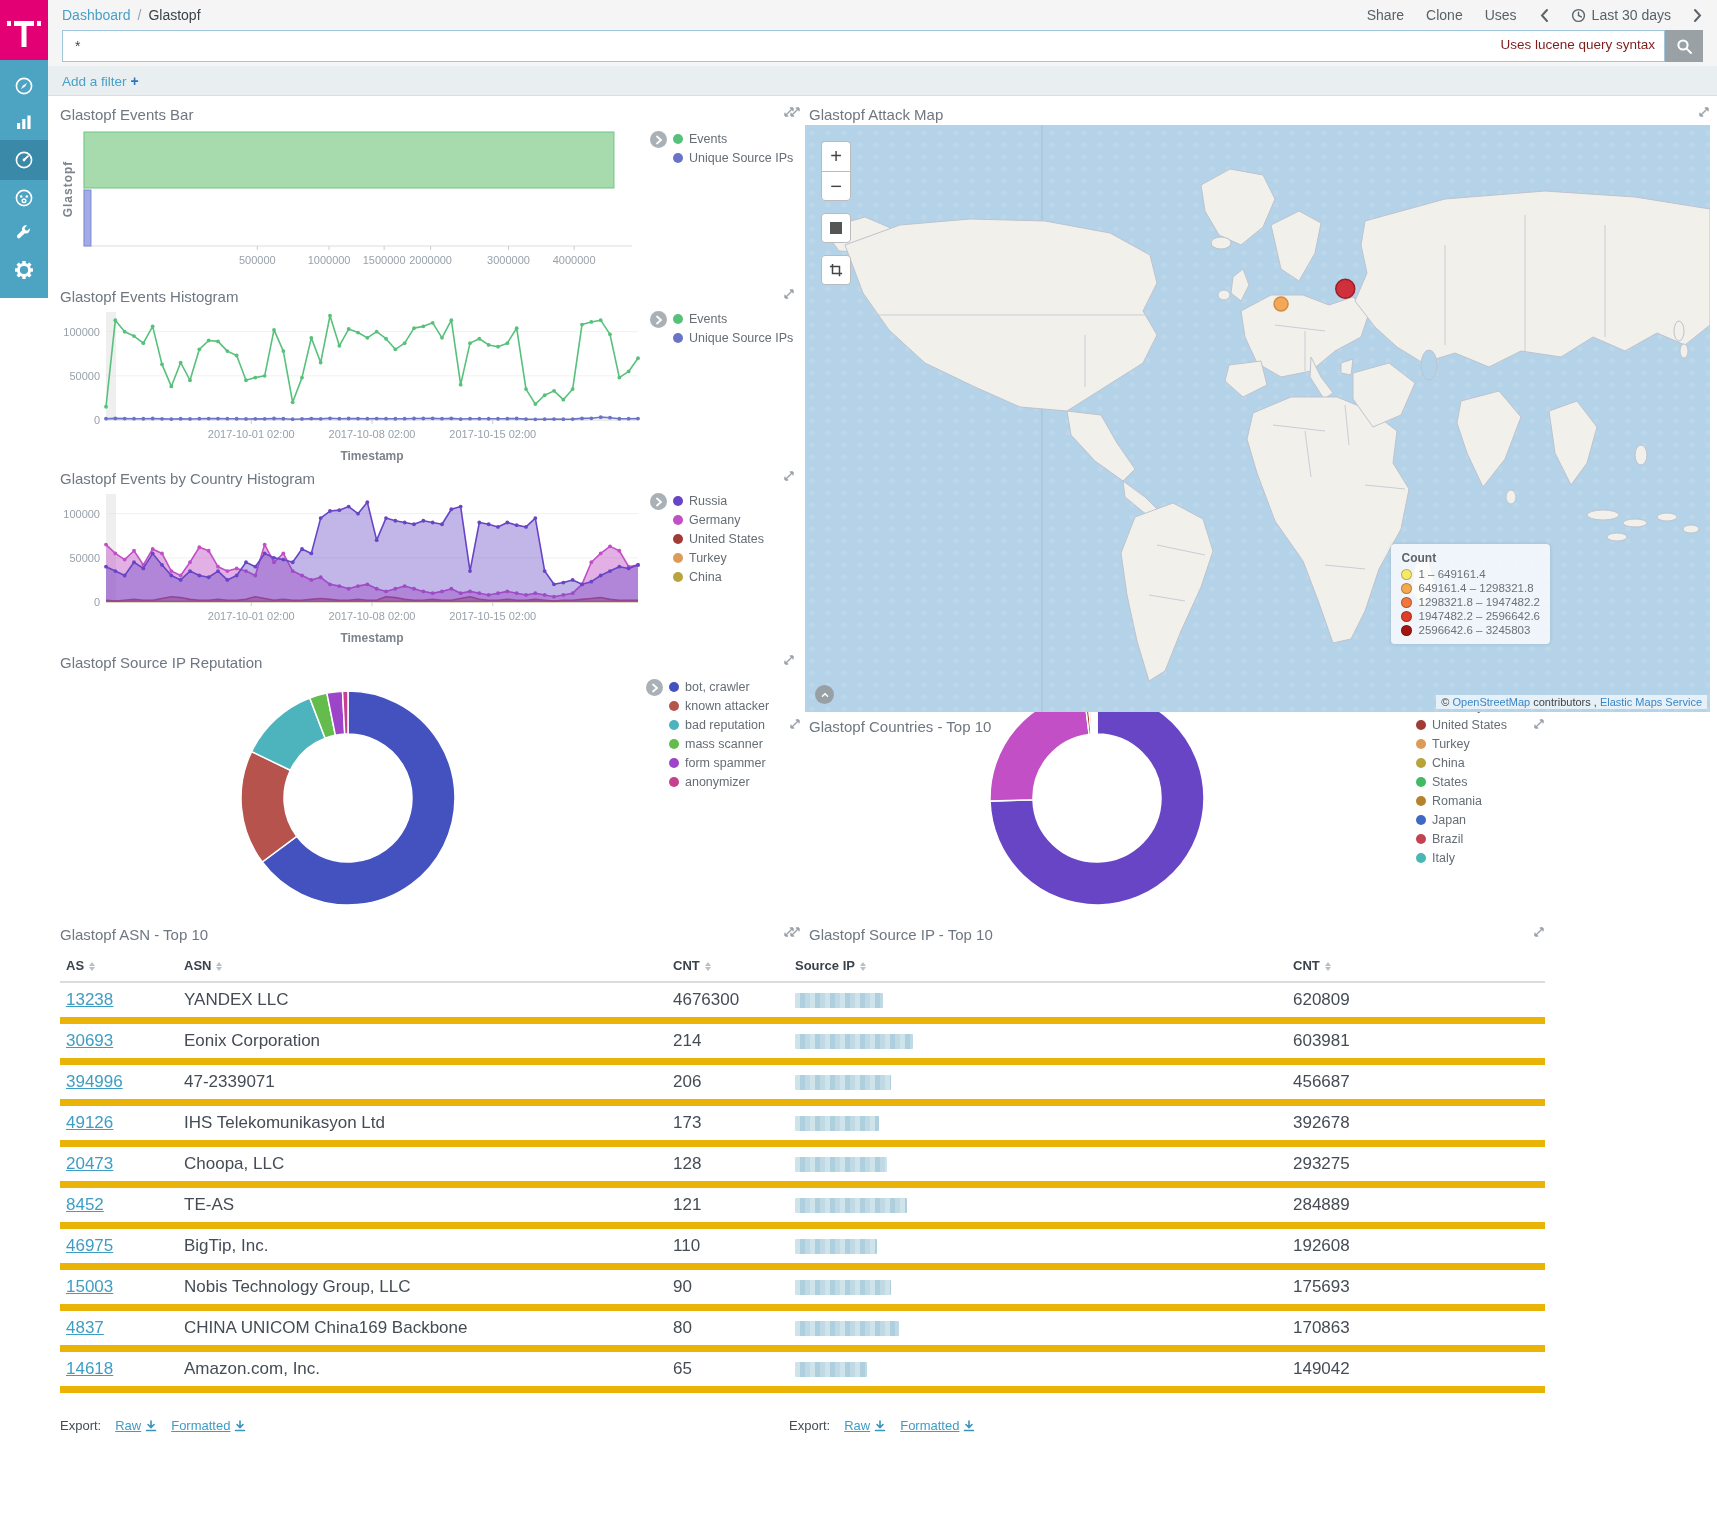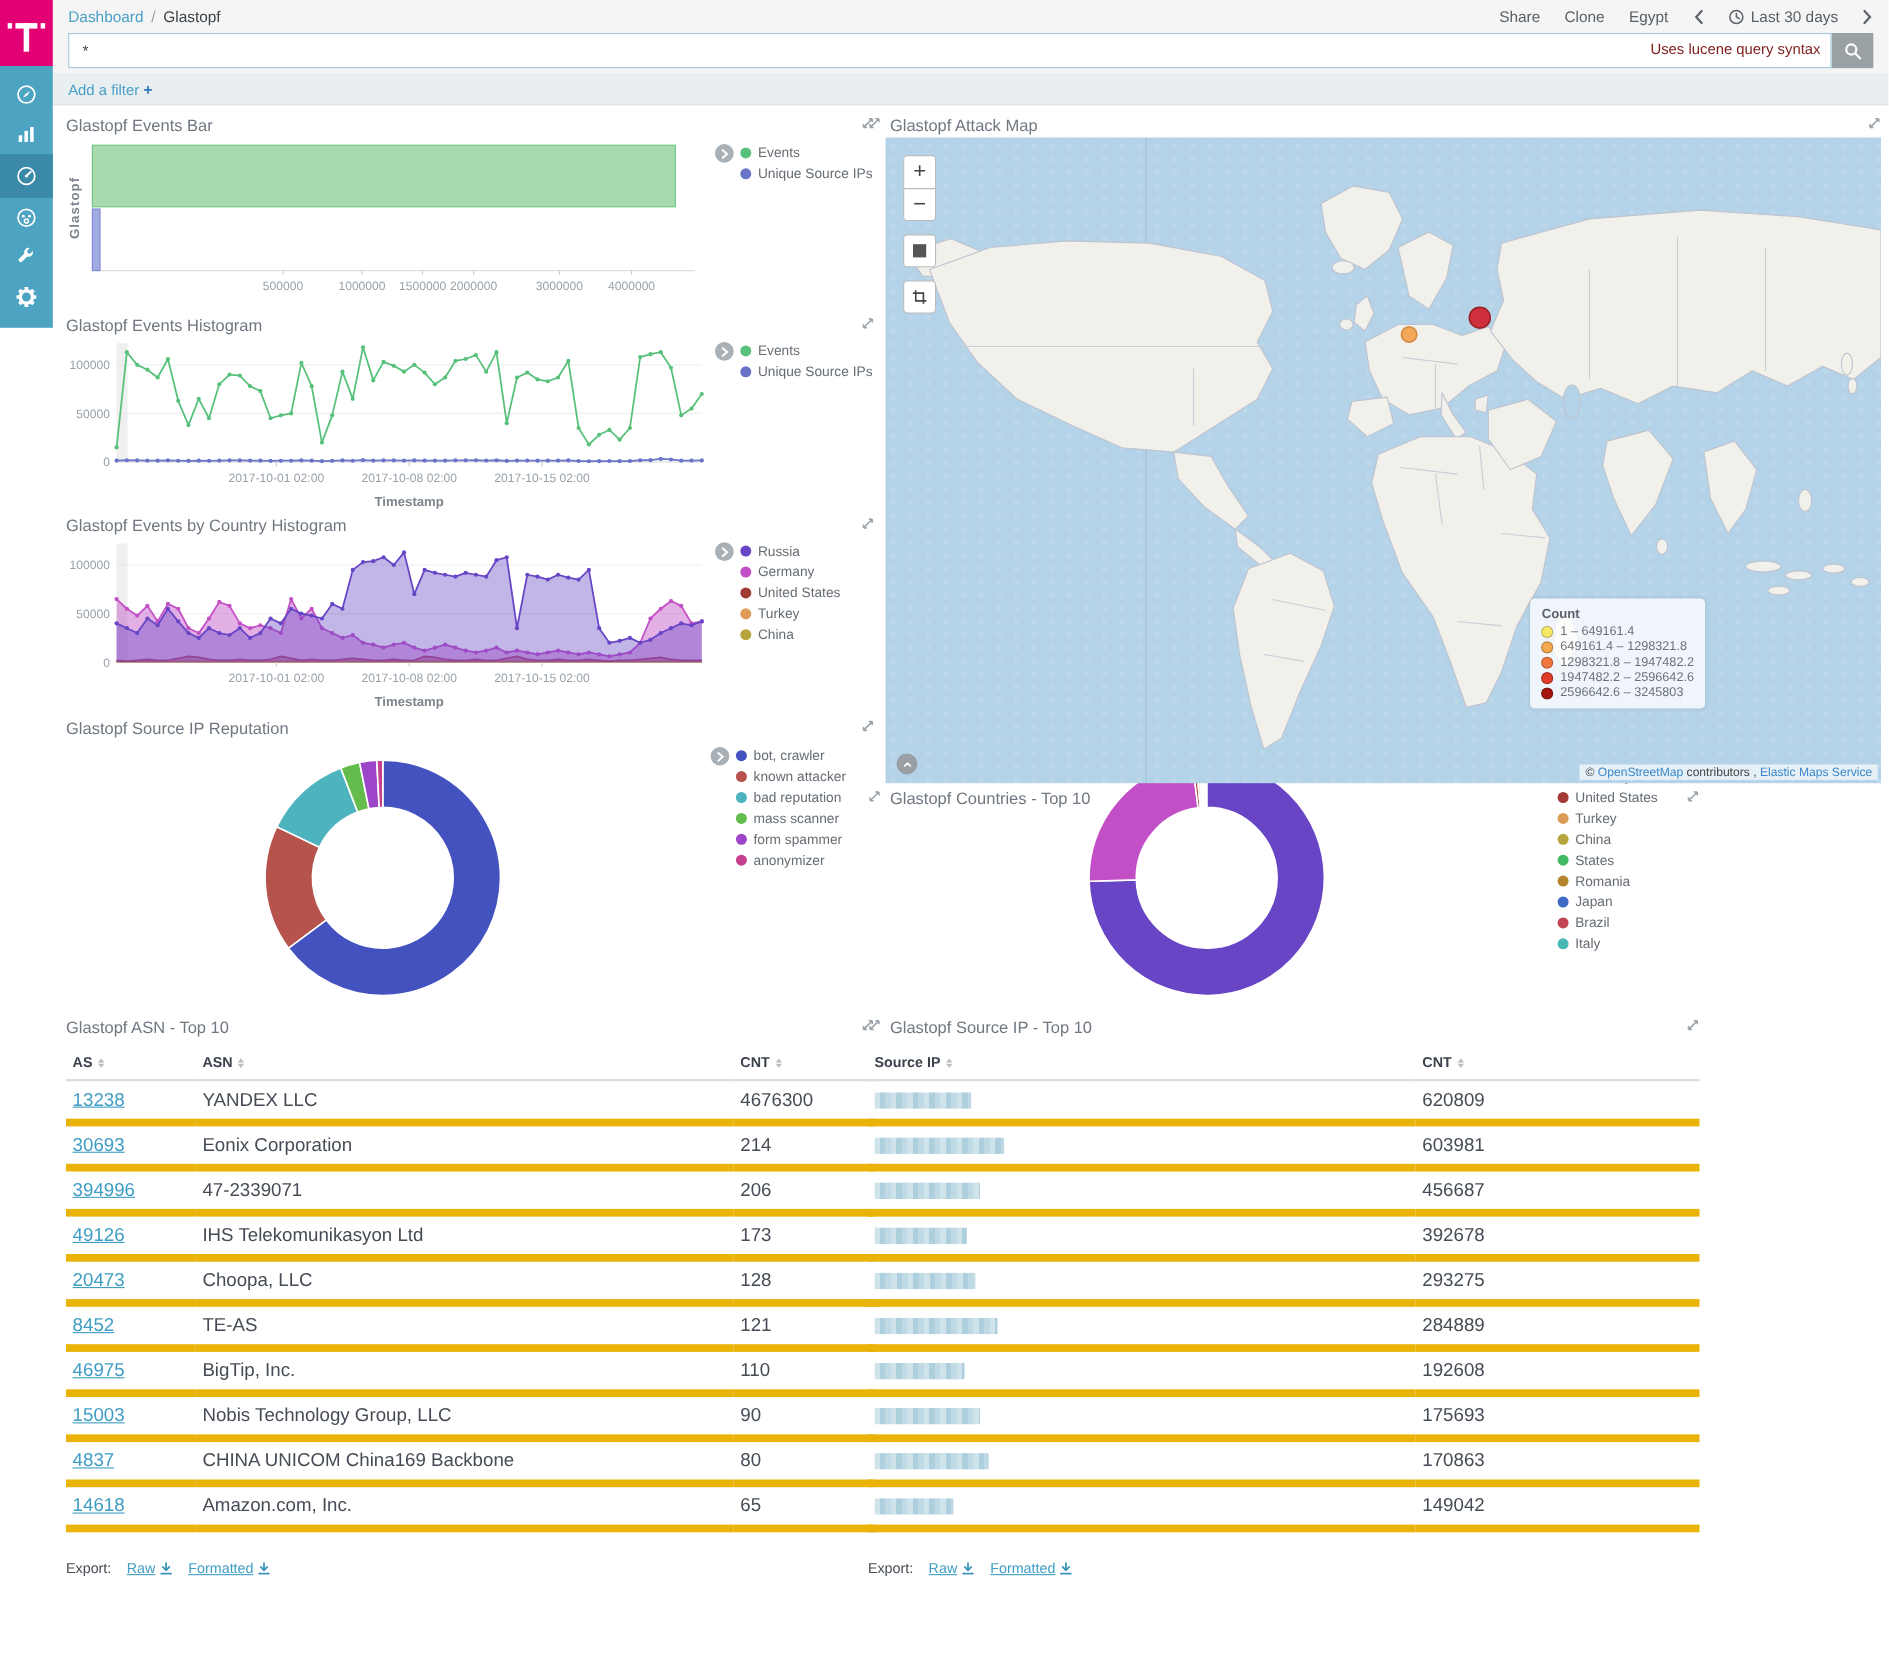--- a/index.html
+++ b/index.html
@@ -151,21 +151,21 @@
   </aside>
 
   <header class="chrome">
     <div class="crumb-row">
       <a class="bc">Dashboard</a>
       <span class="crumb-sep">/</span>
       <span class="crumb-cur">Glastopf</span>
       <div class="top-actions">
         <a>Share</a>
         <a>Clone</a>
-        <a>Egypt</a>
+        <a>Uses</a>
         <span class="chev-btn">
           <svg width="10" height="15" viewBox="0 0 10 15">
               <path d="M8,2 L3,7.5 L8,13" stroke="#5c636a" stroke-width="2" fill="none" stroke-linecap="round"></path>
             </svg>
         </span>
         <span class="timepick">
           <svg width="15" height="15" viewBox="0 0 16 16">
             <circle cx="8" cy="8" r="6.3" stroke="#5c636a" stroke-width="1.5" fill="none"></circle>
             <path d="M8,4.5 V8 L11,9.5" stroke="#5c636a" stroke-width="1.5" fill="none" stroke-linecap="round"></path>
           </svg>

